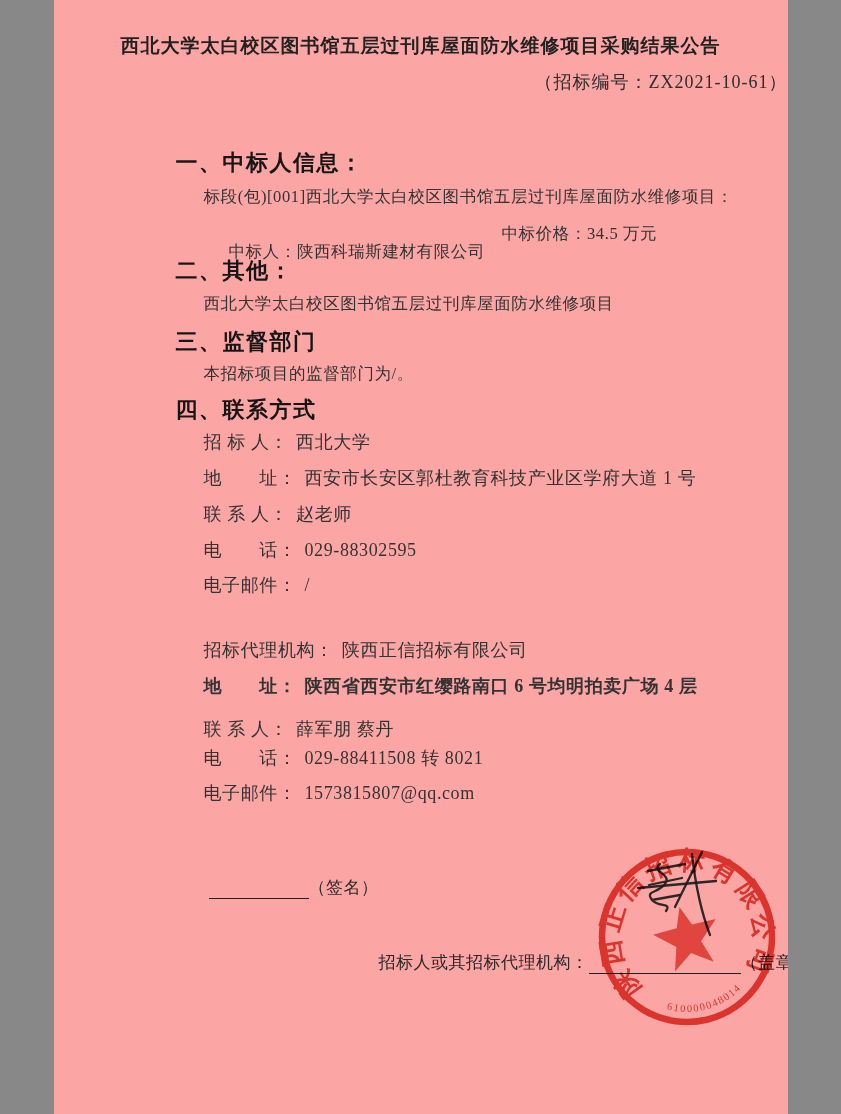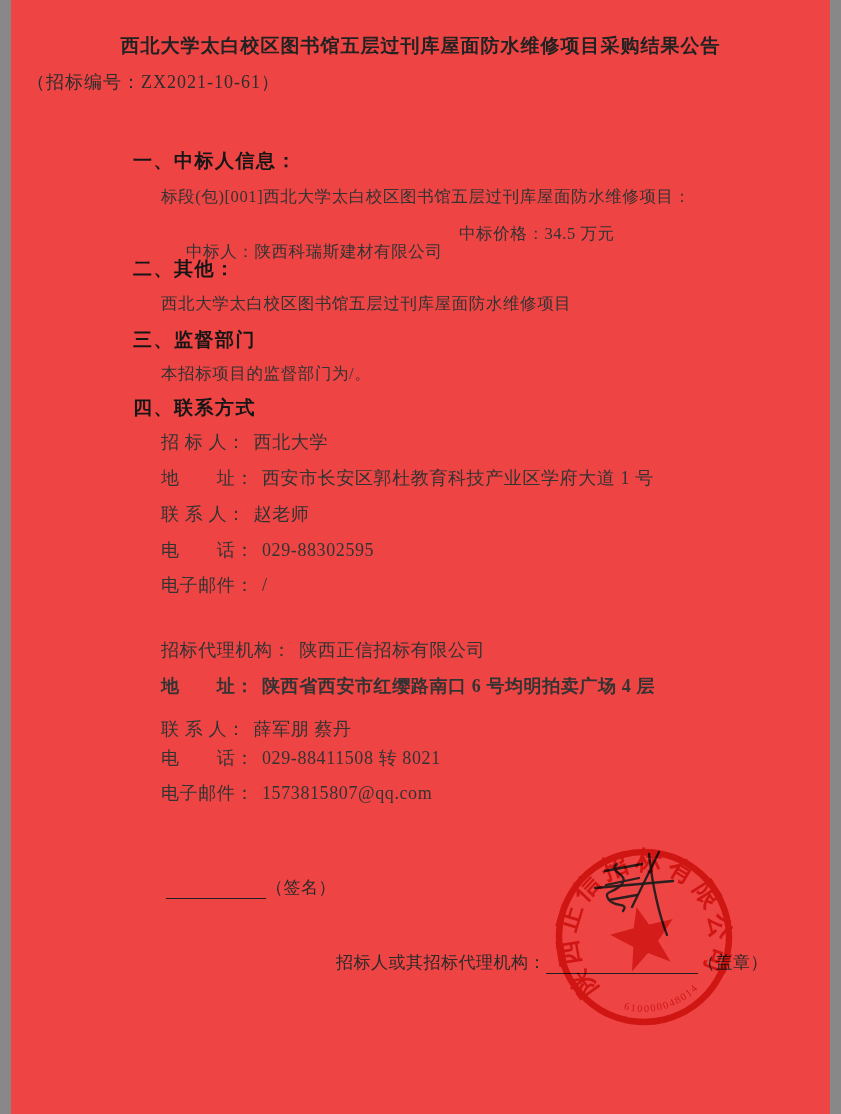--- a/index.html
+++ b/index.html
@@ -1,40 +1,40 @@
 <!DOCTYPE html>
 <html><head>
 <meta charset="utf-8">
 <style>
   html,body { margin:0; padding:0; background:#888; }
   .page {
     position:relative;
-    width:819px; height:1114px;
+    width:734px; height:1114px;
     margin:0 auto;
-    background:#ef4444;
+    background:#fca5a5;
     font-family:"Liberation Serif", serif;
     color:#2a2a2a;
     overflow:hidden;
   }
   .abs { position:absolute; }
 
   .doc-title {
     left:0; right:0; top:33px;
     text-align:center;
     font-size:19px; font-weight:bold;
     letter-spacing:1px; color:#222;
   }
   .doc-subtitle {
     left:16px; right:0; top:70px;
-    text-align:left;
+    text-align:right;
     font-size:18px; letter-spacing:1px; color:#2d2d2d;
   }
 
   .heading {
-    font-size:19px; font-weight:bold;
+    font-size:22px; font-weight:bold;
     letter-spacing:1.5px; color:#161616;
   }
   .h1 { left:122px; top:148px; }
   .h2 { left:122px; top:256px; }
   .h3 { left:122px; top:327px; }
   .h4 { left:122px; top:395px; }
 
   .body-text { font-size:16.5px; letter-spacing:0.6px; color:#333; }
   .p-lot        { left:150px; top:186px; }
   .winner-left  { left:175px; top:241px;text-align:center; }

